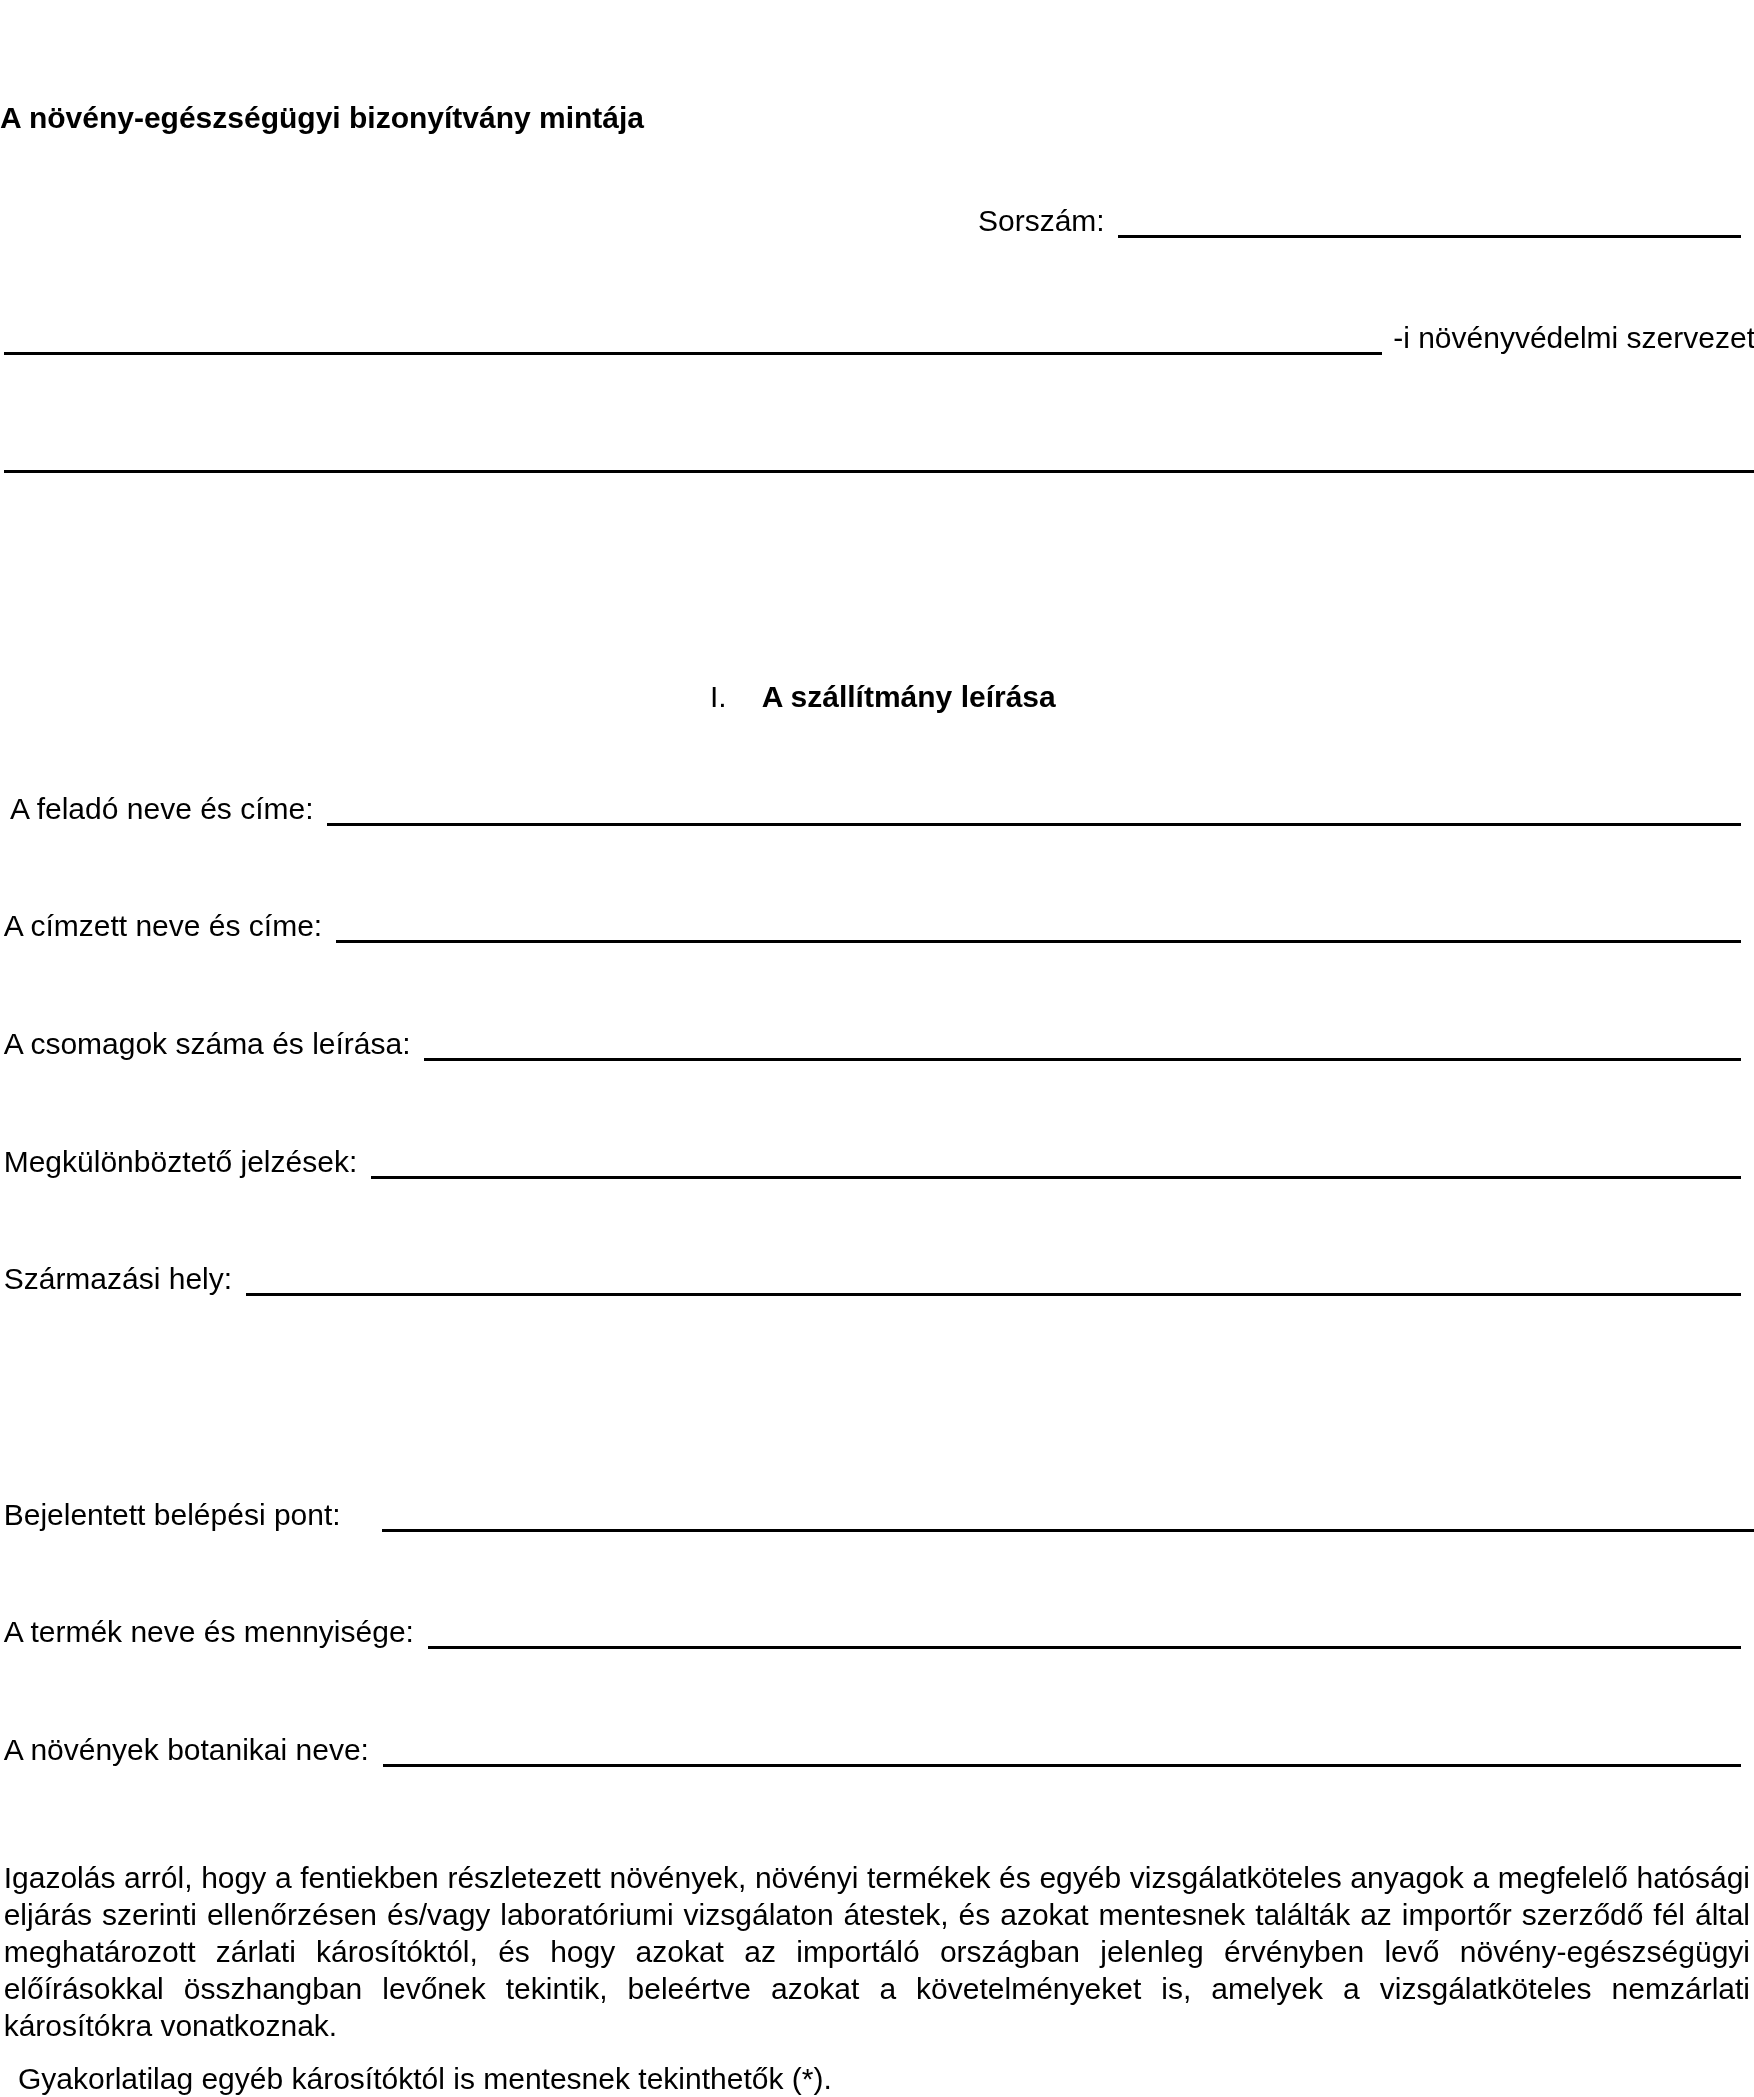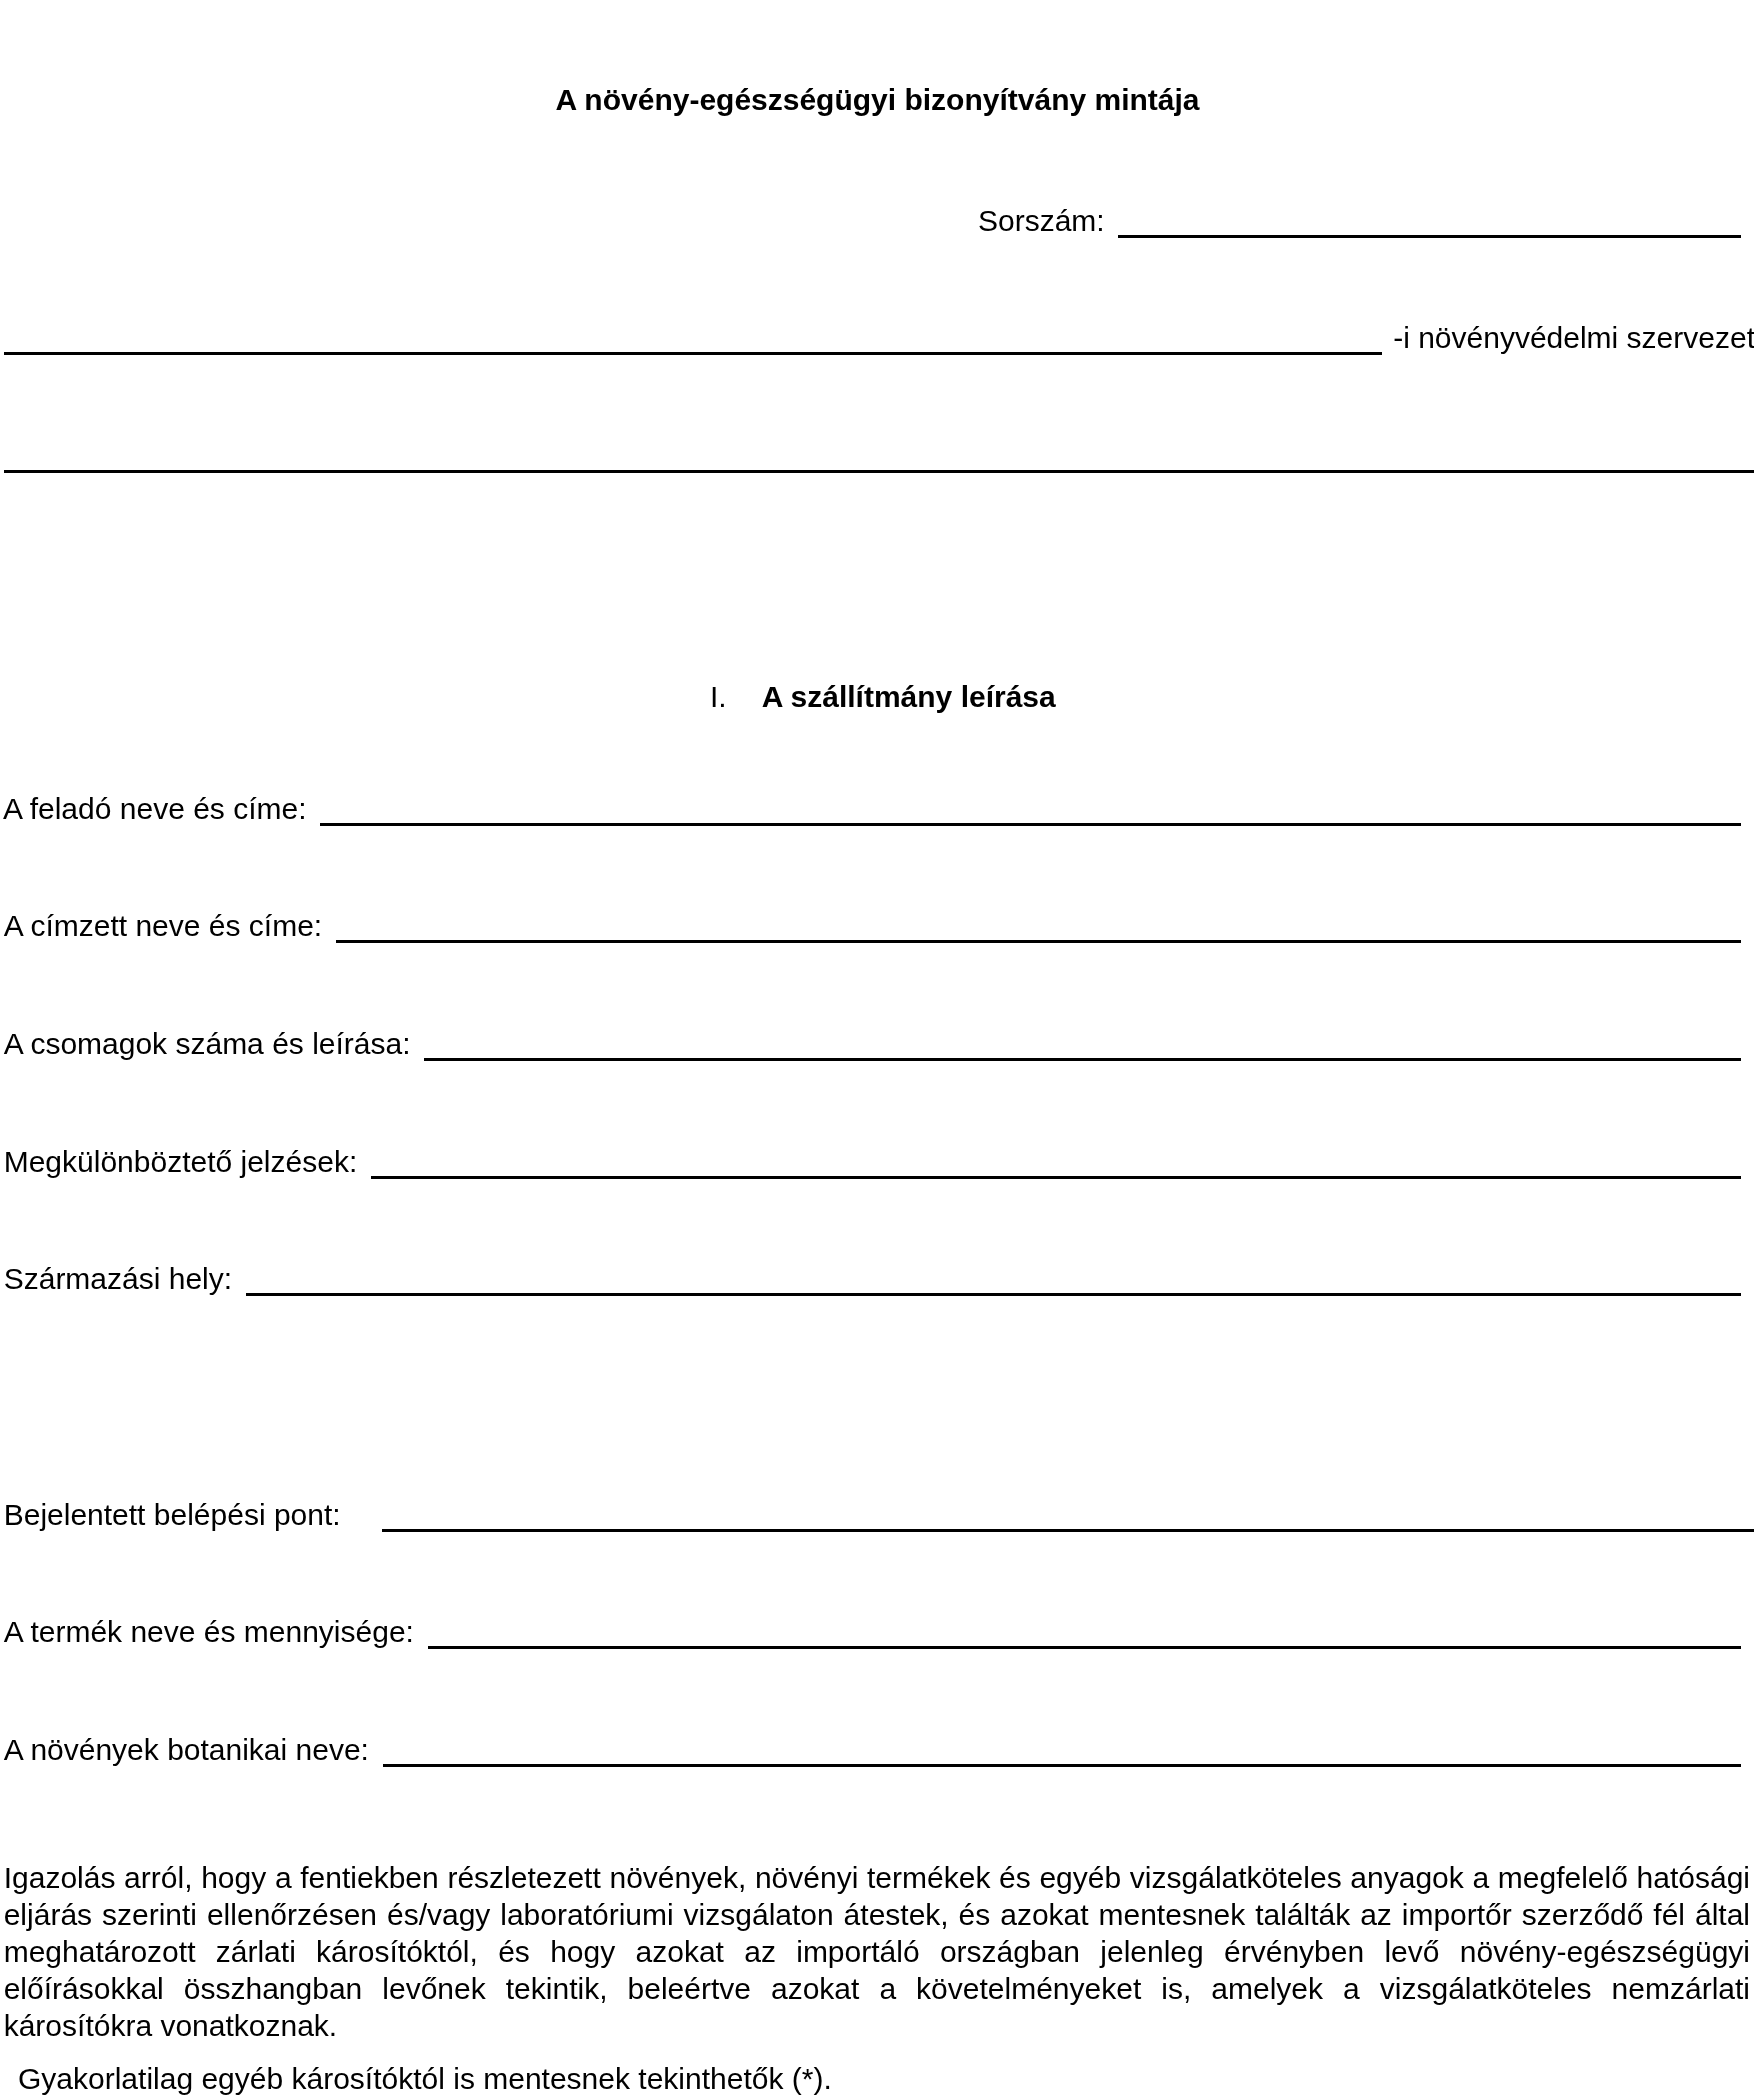--- a/index.html
+++ b/index.html
@@ -10,22 +10,22 @@
     background: #ffffff;
     color: #000000;
     font-family: "Liberation Sans", "DejaVu Sans", sans-serif;
     font-size: 30px;
     line-height: 35px;
     overflow: hidden;
   }
   .abs { position: absolute; }
 
   .doc-title {
-    left: 0; right: 0; top: 82px;
-    text-align: center;
+    left: 0; right: 0; top: 100px;
+    text-align: left;
     font-weight: bold;
   }
 
   
   .row {
     display: flex;
     height: 35px;
     align-items: stretch;
   }
   .row .lbl {
@@ -70,21 +70,21 @@
   </div>
 
   <div class="abs row" style="top:438px; left:3.7px; right:0;">
     <span class="fill"></span>
   </div>
 
   <div class="abs section-heading" style="top:679px; left:710px;">
     <span class="numeral">I.</span><span class="heading">A szállítmány leírása</span>
   </div>
 
-  <div class="abs row" style="top:791px; left:3px; right:13.6px;">
+  <div class="abs row" style="top:791px; left:10px; right:13.6px;">
     <span class="lbl">A feladó neve és címe:</span>
     <span class="fill"></span>
   </div>
 
   <div class="abs row" style="top:908px; left:3.7px; right:13.6px;">
     <span class="lbl">A címzett neve és címe:</span>
     <span class="fill"></span>
   </div>
 
   <div class="abs row" style="top:1026px; left:3.7px; right:13.6px;">

